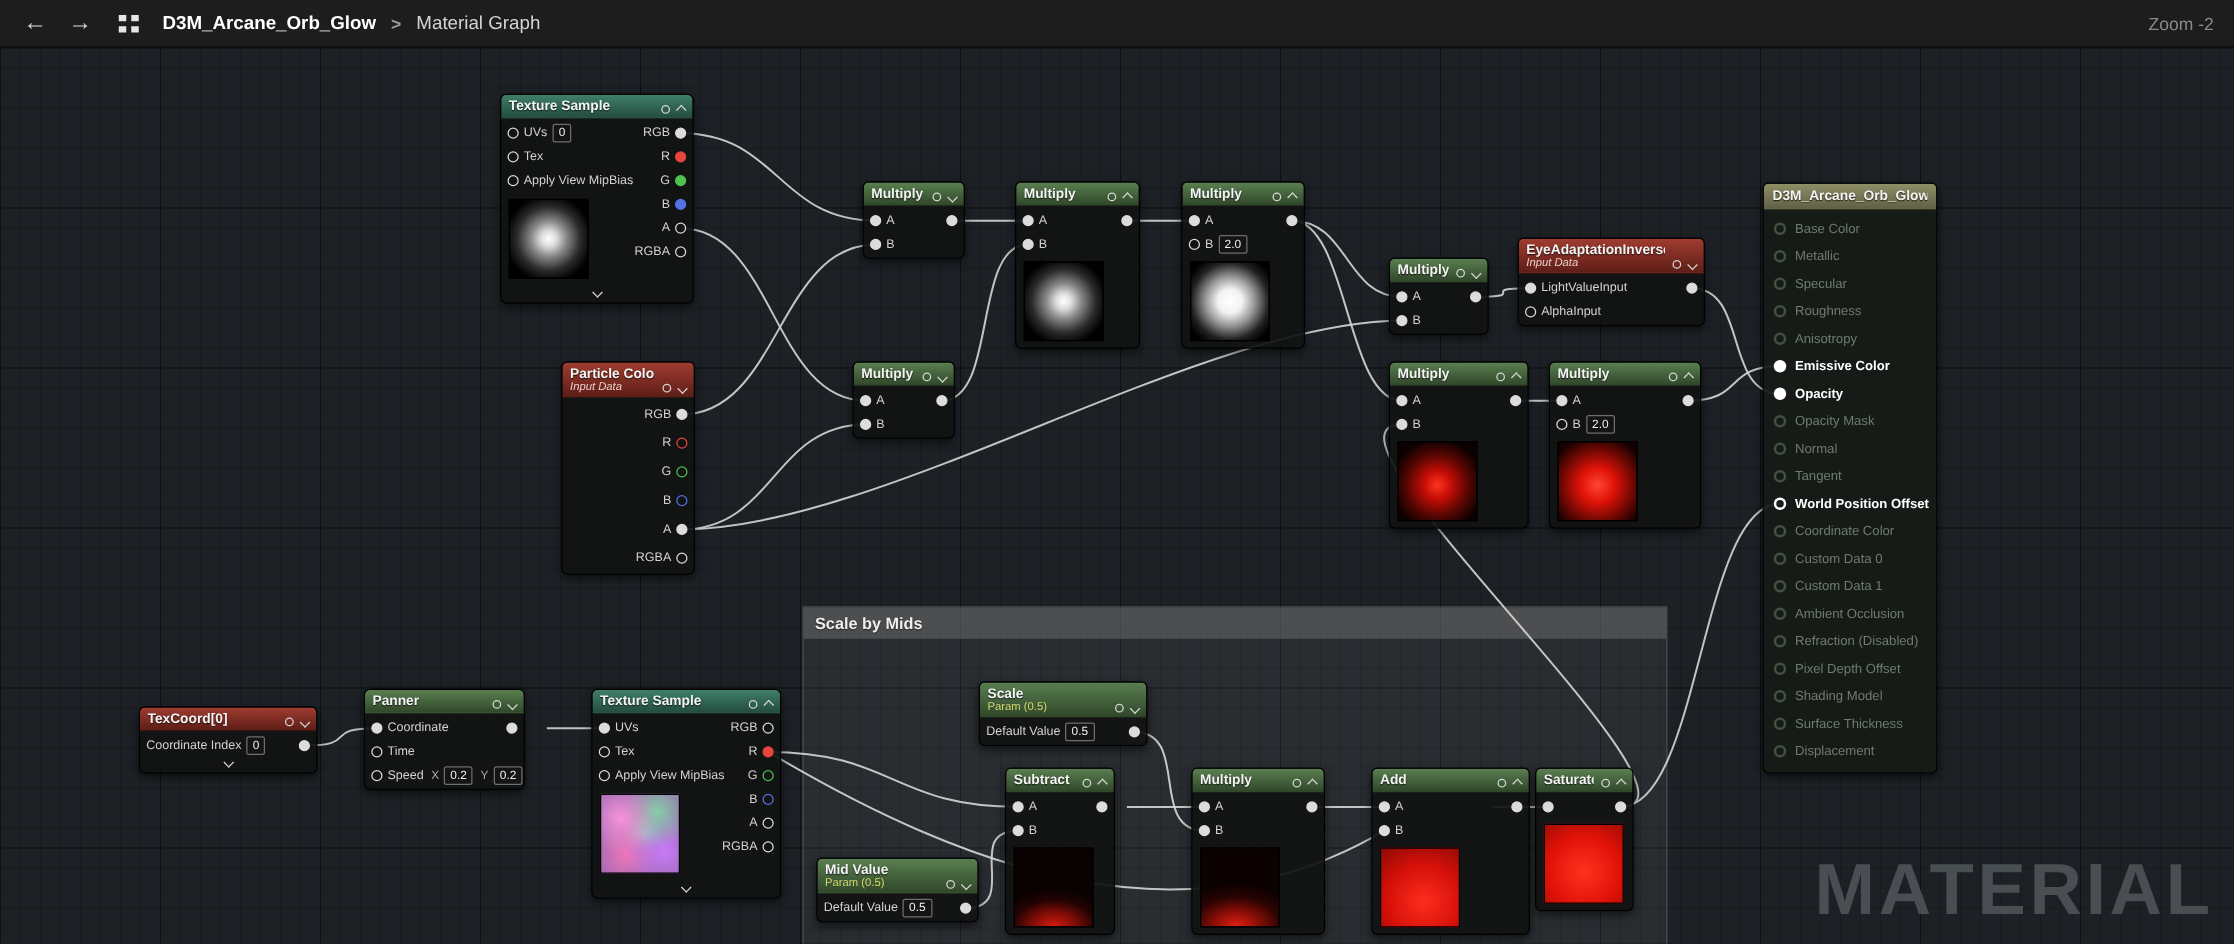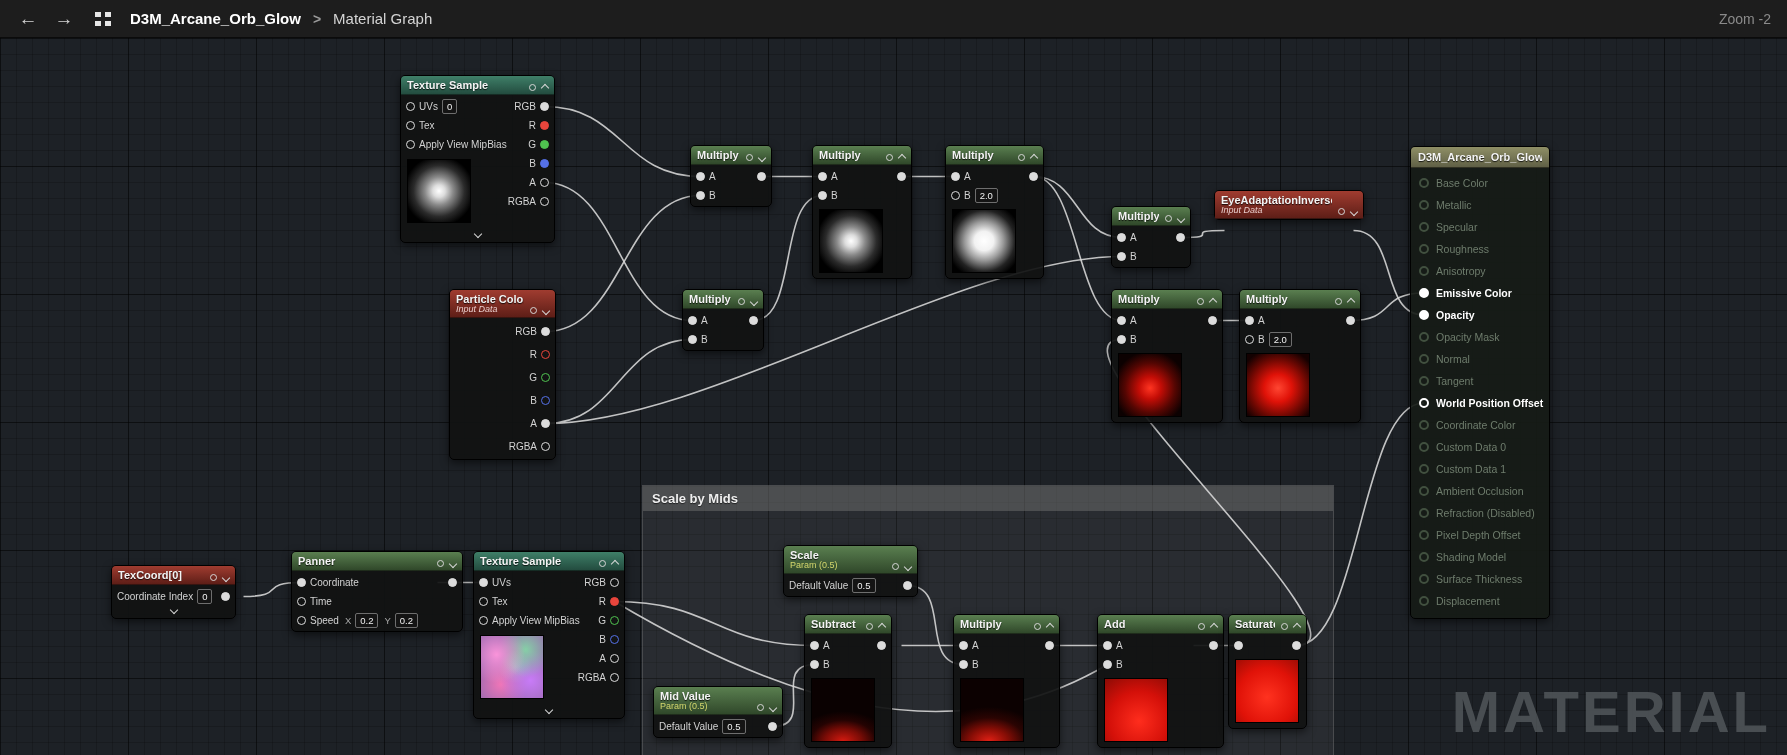--- a/index.html
+++ b/index.html
@@ -390,20 +390,37 @@
       <div class="node-header hdr-red">
         <div class="hdr-text">
           <div class="node-title">EyeAdaptationInverse</div>
           <div class="node-sub">Input Data</div>
         </div>
         <div class="hdr-icons">
           <span class="circ"></span>
           <span class="chev down"></span>
         </div>
       </div>
+      <div class="node-body">
+        <div class="col col-in">
+          <div class="pin-row in">
+            <span class="pin white filled" id="pin-eye-lightvalueinput"></span>
+            <span class="pin-label">LightValueInput</span>
+          </div>
+          <div class="pin-row in">
+            <span class="pin white" id="pin-eye-alphainput"></span>
+            <span class="pin-label">AlphaInput</span>
+          </div>
+        </div>
+        <div class="col col-out">
+          <div class="pin-row out">
+            <span class="pin white filled" id="pin-eye-out"></span>
+          </div>
+        </div>
+      </div>
     </div>
     <div class="node" style="left: 1111px; top: 251px; width: 112px;">
       <div class="node-header hdr-green">
         <div class="hdr-text">
           <div class="node-title">Multiply</div>
         </div>
         <div class="hdr-icons">
           <span class="circ"></span>
           <span class="chev up"></span>
         </div>
@@ -450,21 +467,21 @@
           </div>
         </div>
         <div class="col col-out">
           <div class="pin-row out">
             <span class="pin white filled" id="pin-multf-out"></span>
           </div>
         </div>
       </div>
       <div class="thumb red-blob-2"></div>
     </div>
-    <div class="node" style="left: 111px; top: 527px; width: 125px;">
+    <div class="node" style="left: 111px; top: 527px; width: 143px;">
       <div class="node-header hdr-red">
         <div class="hdr-text">
           <div class="node-title">TexCoord[0]</div>
         </div>
         <div class="hdr-icons">
           <span class="circ"></span>
           <span class="chev down"></span>
         </div>
       </div>
       <div class="node-body">
@@ -477,21 +494,21 @@
         <div class="col col-out">
           <div class="pin-row out">
             <span class="pin white filled" id="pin-texcoord-out"></span>
           </div>
         </div>
       </div>
       <div class="footer-chev">
         <span class="chev down"></span>
       </div>
     </div>
-    <div class="node" style="left: 291px; top: 513px; width: 172px;">
+    <div class="node" style="left: 291px; top: 513px; width: 129px;">
       <div class="node-header hdr-green">
         <div class="hdr-text">
           <div class="node-title">Panner</div>
         </div>
         <div class="hdr-icons">
           <span class="circ"></span>
           <span class="chev down"></span>
         </div>
       </div>
       <div class="node-body">

